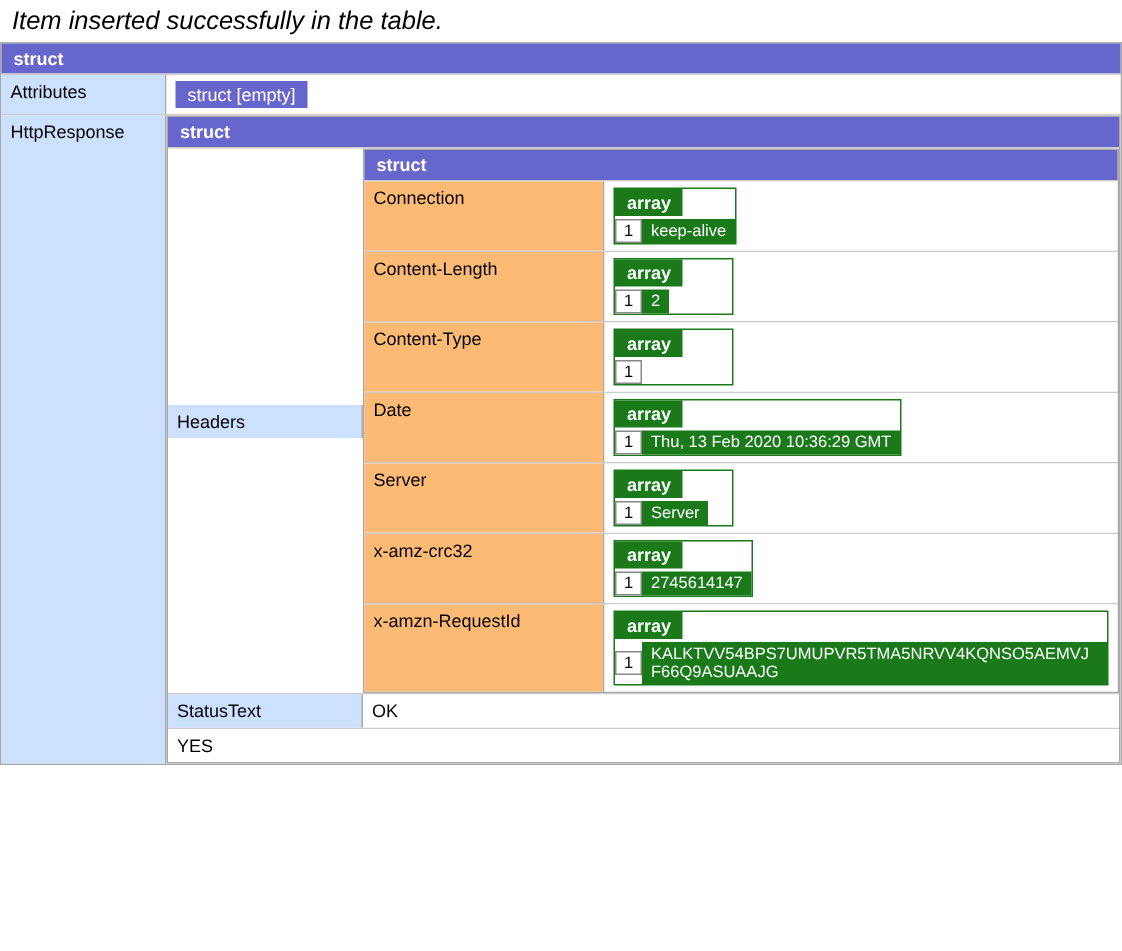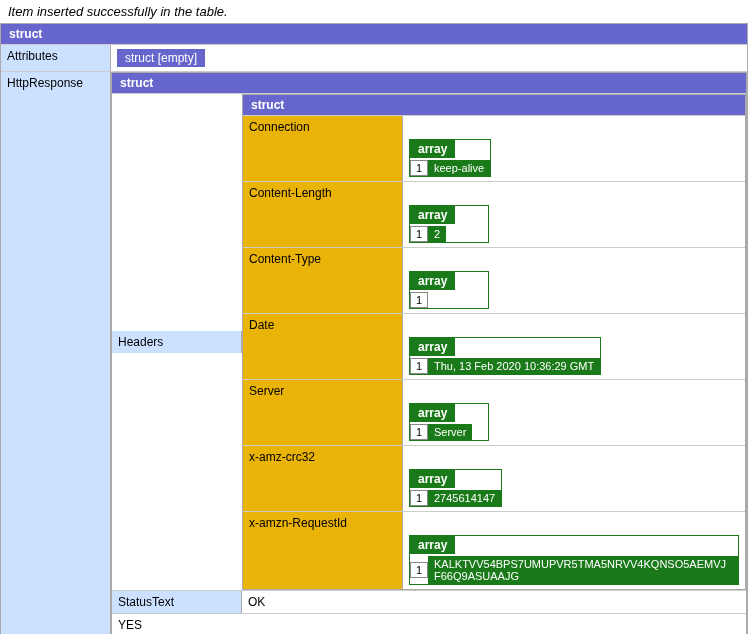--- a/index.html
+++ b/index.html
@@ -2,21 +2,21 @@
 <html><head>
   <meta charset="utf-8">
   <style>
     * { box-sizing: border-box; margin: 0; padding: 0; }
     body { font-family: Arial, sans-serif; font-size: 12px; background: #fff; }
 
     .success-msg {
       padding: 4px 8px;
       font-style: italic;
       color: #000;
-      font-size: 13px;
+      font-size: 17px;
     }
 
     .main-container {
       border: 1px solid #aaa;
       width: 748px;
     }
 
     .struct-header {
       background: #6666cc;
       color: #fff;
@@ -128,33 +128,32 @@
       padding: 3px 8px;
       font-weight: bold;
     }
 
     .deep-row {
       display: flex;
       border-top: 1px solid #ccc;
     }
 
     .deep-label {
-      background: #eab308;
+      background: #fdba74;
       min-width: 160px;
       width: 160px;
       padding: 4px 6px;
       border-right: 1px solid #aaa;
       color: #000;
     }
 
     .deep-value {
       flex: 1;
       padding: 4px 6px;
       background: #fff;
-      margin-top: 19px;
     }
 
     .empty-badge {
       background: #6666cc;
       color: #fff;
       padding: 2px 8px;
       display: inline-block;
     }
 
     .long-value {

